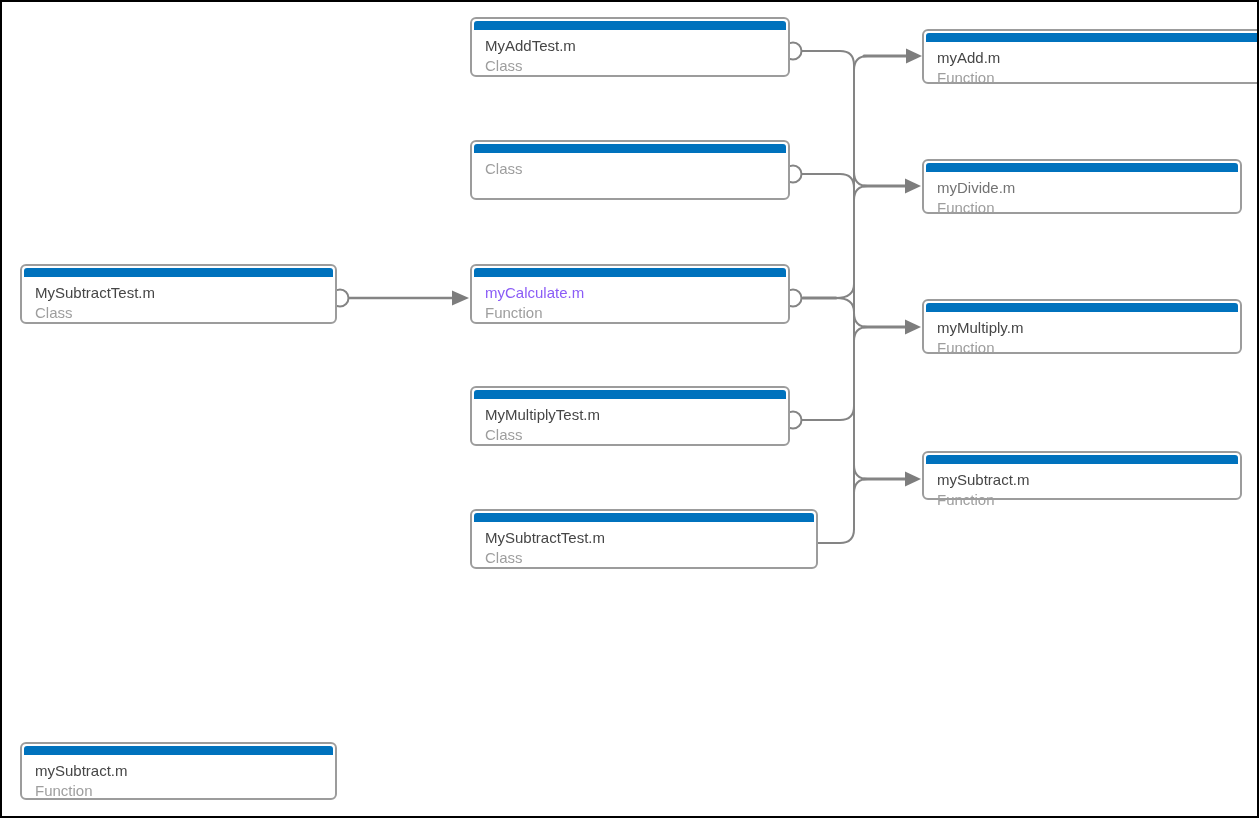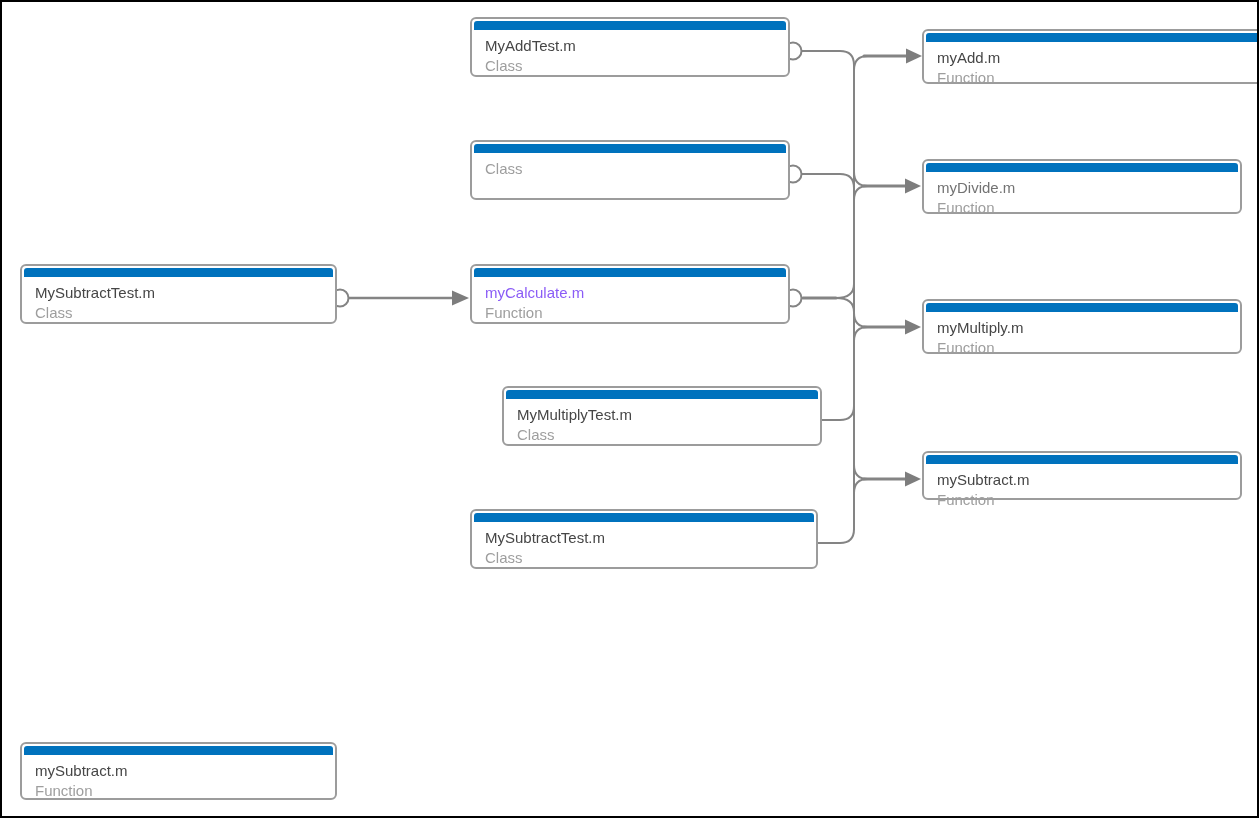--- a/index.html
+++ b/index.html
@@ -106,21 +106,21 @@
           <div class="sub" style="color: rgb(158, 158, 158);">Class</div>
         </div>
       </div>
       <div class="node" style="left: 468px; top: 262px; width: 320px; height: 60px; border-color: rgb(156, 156, 156);">
         <div class="bar" style="background: rgb(0, 114, 189);"></div>
         <div class="txt">
           <div class="title" style="color: #8b5cf6;">myCalculate.m</div>
           <div class="sub" style="color: rgb(158, 158, 158);">Function</div>
         </div>
       </div>
-      <div class="node" style="left: 468px; top: 384px; width: 320px; height: 60px; border-color: rgb(156, 156, 156); margin-left: 32px;">
+      <div class="node" style="left: 468px; top: 384px; width: 320px; height: 60px; border-color: rgb(156, 156, 156);">
         <div class="bar" style="background: rgb(0, 114, 189);"></div>
         <div class="txt">
           <div class="title" style="color: rgb(70, 70, 70);">MyMultiplyTest.m</div>
           <div class="sub" style="color: rgb(158, 158, 158);">Class</div>
         </div>
       </div>
       <div class="node" style="left: 468px; top: 507px; width: 348px; height: 60px; border-color: rgb(156, 156, 156);">
         <div class="bar" style="background: rgb(0, 114, 189);"></div>
         <div class="txt">
           <div class="title" style="color: rgb(70, 70, 70);">MySubtractTest.m</div>

